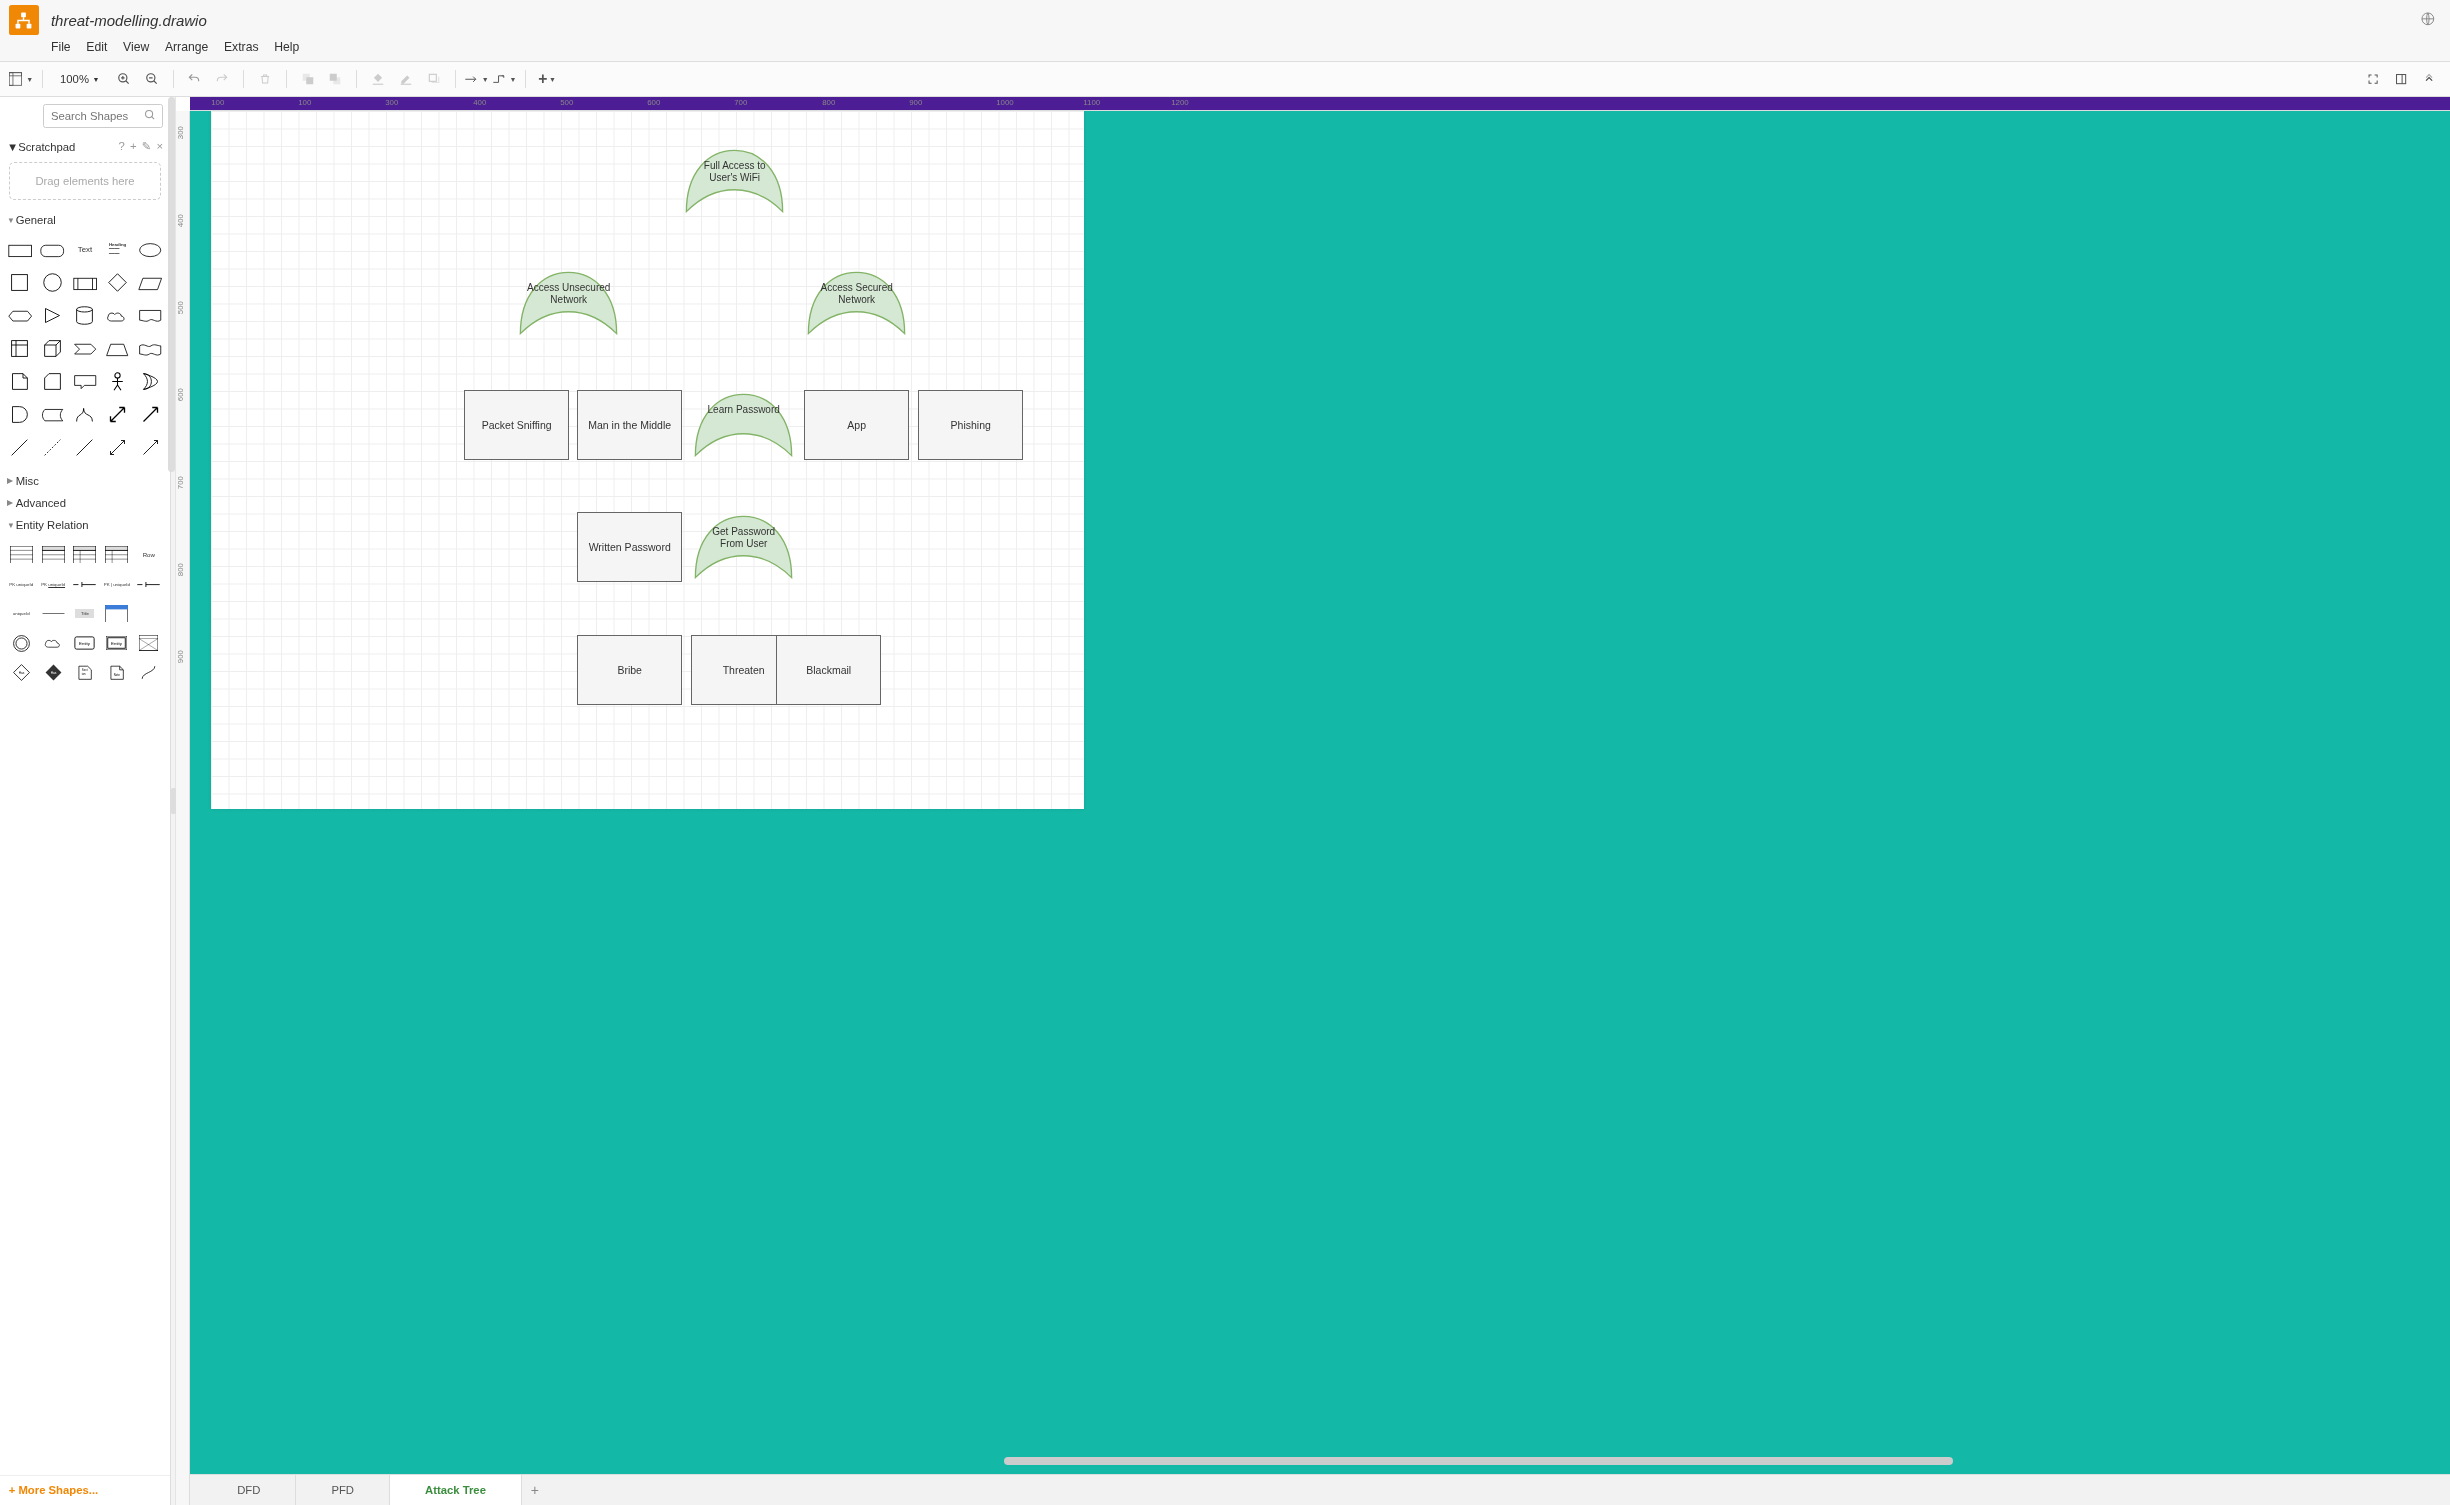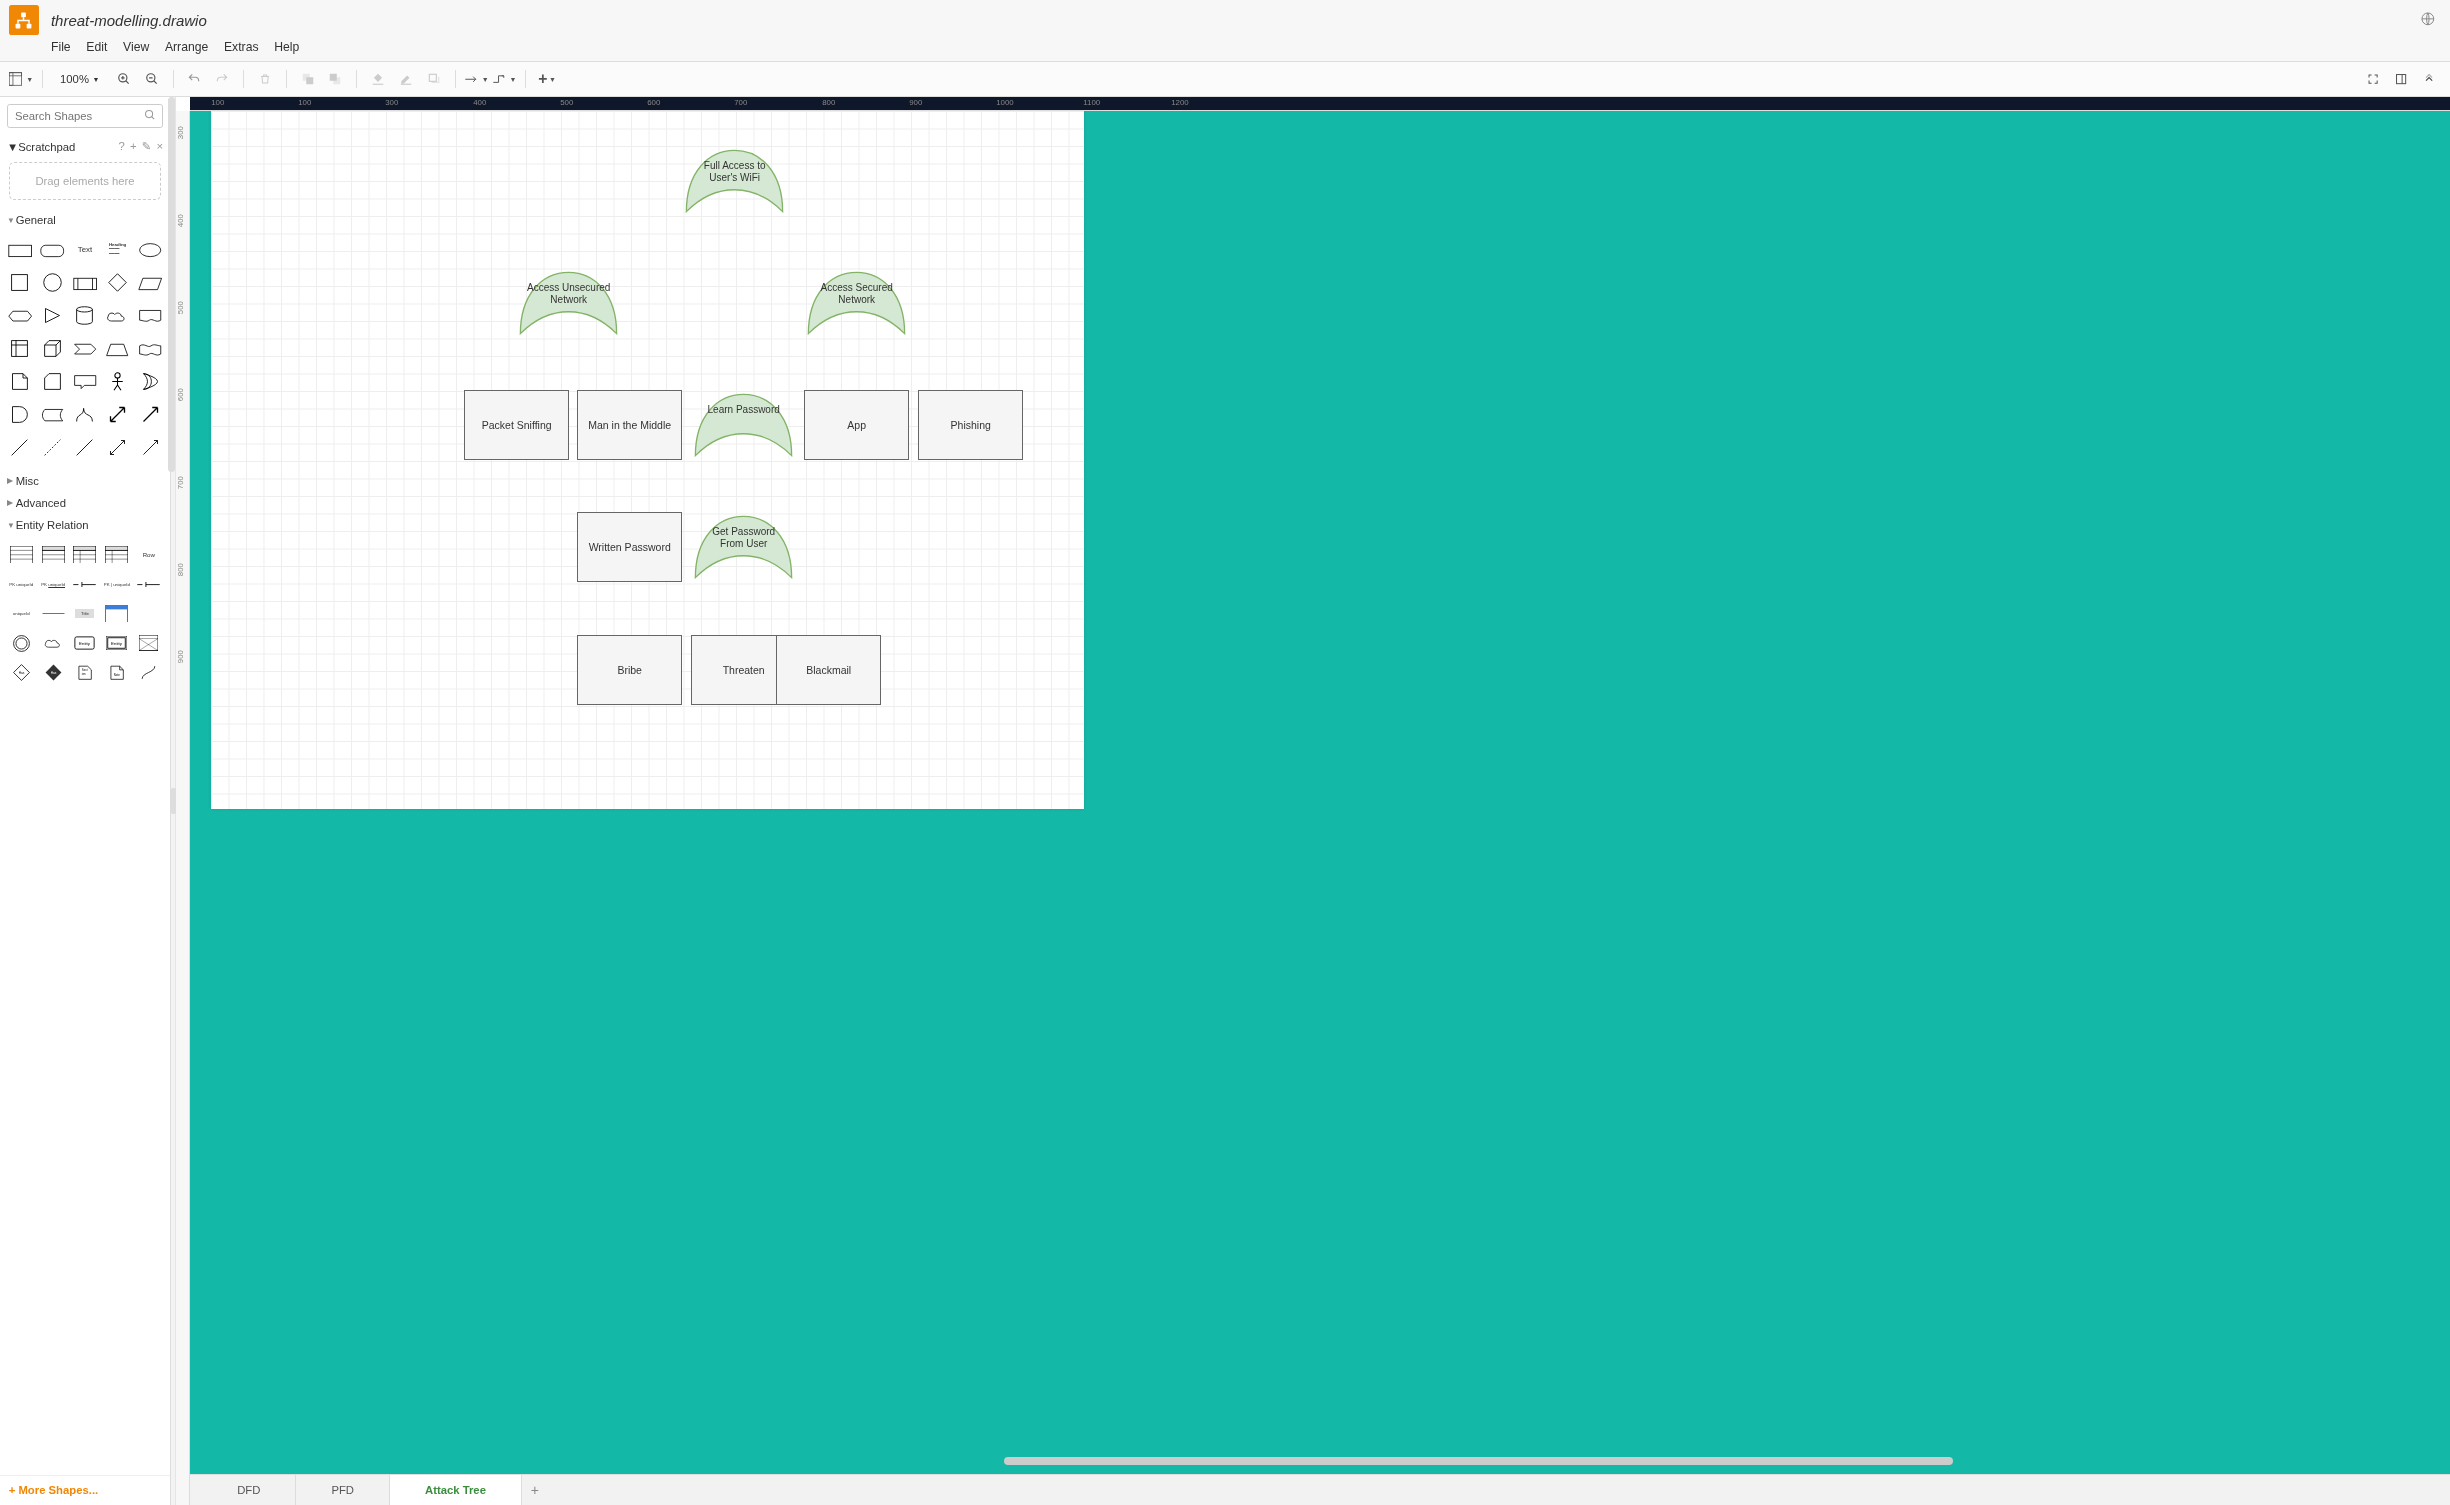--- a/index.html
+++ b/index.html
@@ -13,21 +13,21 @@
 .globe { margin-left: auto; color: #777; padding-right: 5.2px; }
 .menu-row { display: flex; gap: 15.7px; padding: 0 8.7px 7px 51px; font-size: 12.2px; color: #333; align-items: center; }
 .menu-row span { cursor: pointer; }
 .toolbar { display: flex; align-items: center; padding: 5.2px 8.7px; border-bottom: 0.9px solid #ddd; background: #fbfbfb; gap: 3.5px; }
 .tool-btn { width: 24.4px; height: 23px; display: flex; align-items: center; justify-content: center; color: #555; cursor: pointer; border-radius: 2.6px; }
 .tool-sep { width: 0.9px; height: 17.5px; background: #ddd; margin: 0 5.2px; }
 .zoom { font-size: 11.3px; color: #333; padding: 0 8.7px; display: flex; align-items: center; gap: 3.5px; }
 .toolbar-right { margin-left: auto; display: flex; gap: 3.5px; }
 .workspace { display: flex; flex: 1; overflow: hidden; }
 .sidebar { width: 171px; border-right: 0.9px solid #ddd; background: #fff; overflow-y: auto; display: flex; flex-direction: column; }
-.search-wrap { padding: 7px; }
+.search-wrap { padding: 7px; margin-left: 36px; }
 .search { width: 100%; padding: 5.2px 23px 5.2px 7px; border: 0.9px solid #ccc; border-radius: 2.6px; font-size: 11.3px; }
 .search-wrap { position: relative; }
 .search-icon { position: absolute; right: 14px; top: 12.2px; color: #999; }
 .section-hdr { display: flex; align-items: center; padding: 5.2px 7px; cursor: pointer; }
 .section-hdr .chev { width: 8.7px; color: #888; font-size: 7.9px; }
 .section-title { font-size: 11.3px; color: #333; }
 .scratchpad-hdr { display: flex; align-items: center; padding: 5.2px 7px; }
 .scratchpad-actions { margin-left: auto; display: flex; gap: 5.2px; color: #999; font-size: 11.3px; }
 .scratchpad-actions span { cursor: pointer; }
 .dropzone { margin: 3.5px 8.7px 8.7px; border: 1.7px dashed #ccc; border-radius: 5.2px; padding: 12.2px 7px; text-align: center; color: #aaa; font-size: 11.3px; }
@@ -36,21 +36,21 @@
 .shape-cell svg { max-width: 24.4px; max-height: 21px; }
 .shape-text { font-size: 7.9px; color: #333; }
 .row-label { font-size: 8.7px; color: #333; }
 .er-grid { display: grid; grid-template-columns: repeat(5, 1fr); gap: 3.5px; padding: 5.2px 7px 8.7px; }
 .er-cell { height: 26px; display: flex; align-items: center; justify-content: center; cursor: grab; font-size: 6.1px; color: #333; }
 .sidebar-footer { margin-top: auto; padding: 8.7px; border-top: 0.9px solid #eee; }
 .more-shapes { color: #f08705; font-weight: 600; font-size: 11.3px; cursor: pointer; }
 .canvas-area { flex: 1; display: flex; flex-direction: column; position: relative; }
 .splitter { width: 5.2px; background: #f3f3f3; border-right: 0.9px solid #e5e5e5; cursor: col-resize; position: relative; }
 .splitter-handle { position: absolute; top: 50%; left: 0; width: 5.2px; height: 26px; transform: translateY(-50%); background: #ddd; border-radius: 1.7px; }
-.ruler-h { height: 14px; background: #0f172a; border-bottom: 0.9px solid #ddd; margin-left: 14px; position: relative; font-size: 7.9px; color: #888; overflow: hidden; }
+.ruler-h { height: 14px; background: #4c1d95; border-bottom: 0.9px solid #ddd; margin-left: 14px; position: relative; font-size: 7.9px; color: #888; overflow: hidden; }
 .ruler-v { width: 14px; background: #f7f7f7; border-right: 0.9px solid #ddd; position: absolute; left: 0; top: 14px; bottom: 0; font-size: 7.9px; color: #888; overflow: hidden; }
 .tick-h { position: absolute; top: 1.7px; }
 .tick-v { position: absolute; left: 0; writing-mode: vertical-rl; text-orientation: mixed; transform: rotate(180deg); text-align: center; width: 14px; }
 .canvas-scroll { flex: 1; position: relative; overflow: hidden; margin-left: 14px; background: #14b8a6; }
 .page { position: absolute; left: 21px; top: 0; width: 873px; height: 698px; background: #fff; background-image: linear-gradient(#eee 0.9px, transparent 0.9px), linear-gradient(90deg, #eee 0.9px, transparent 0.9px); background-size: 17.5px 17.5px; box-shadow: 0 0 3.5px rgba(0,0,0,0.1); }
 .diagram { position: absolute; inset: 0; }
 .gate { position: absolute; width: 105px; height: 70px; }
 .gate svg { width: 100%; height: 100%; }
 .gate .label { position: absolute; top: 14px; left: 8.7px; right: 8.7px; text-align: center; font-size: 10px; line-height: 1.25; color: #333; }
 .box { position: absolute; width: 105px; height: 70px; background: #f5f5f5; border: 0.9px solid #666; display: flex; align-items: center; justify-content: center; text-align: center; font-size: 10.5px; padding: 3.5px; }

